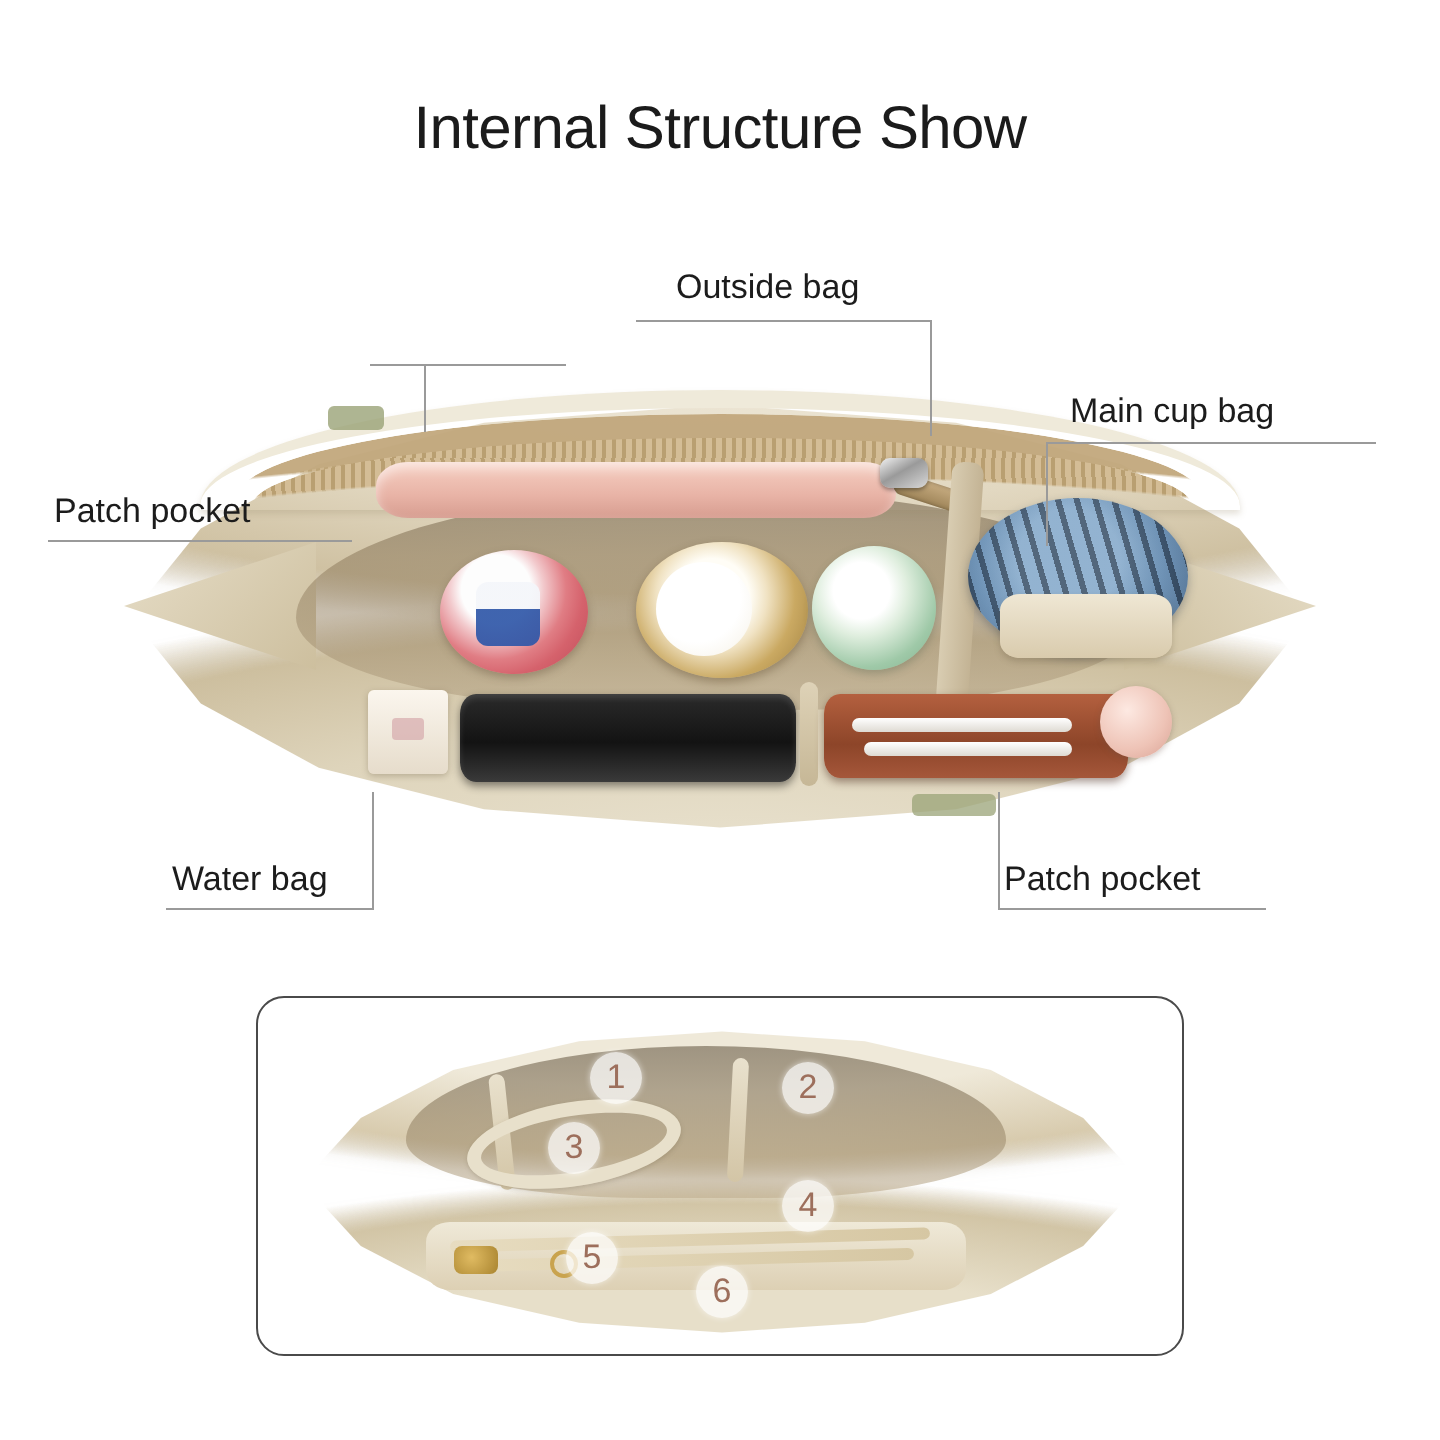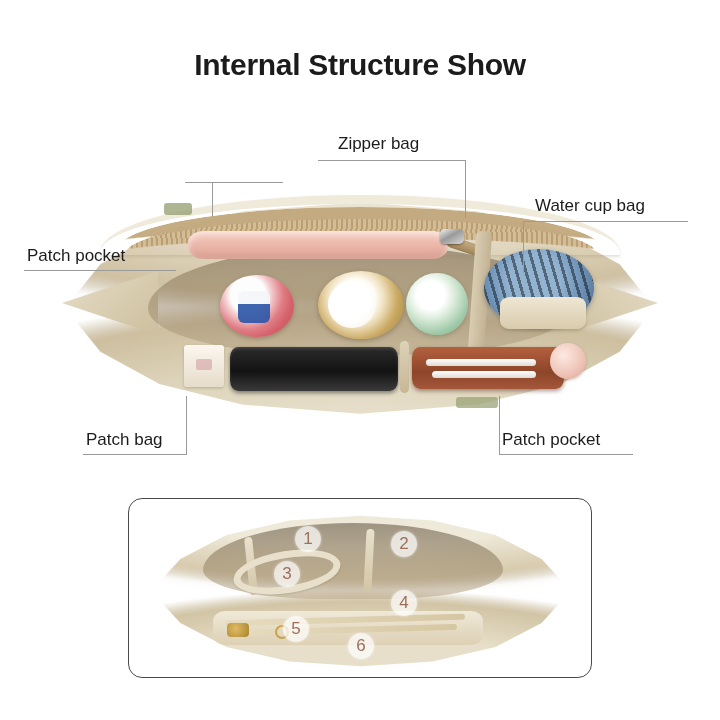--- a/index.html
+++ b/index.html
@@ -8,21 +8,21 @@
     background:#ffffff;
     font-family:"Liberation Sans", sans-serif;
     overflow:hidden;
   }
   #page { position:relative; width:720px; height:720px; background:#fff; }
 
   
   .title {
     position:absolute; left:0; top:48px; width:720px;
     text-align:center;
-    font-size:30px; font-weight:bold; letter-spacing:-0.3px;
+    font-size:30px; font-weight:normal; letter-spacing:-0.3px;
     color:#1b1b1b;
   }
 
   
   #photo-stage { position:absolute; left:60px; top:175px; width:600px; height:260px; }
 
   
   .bag-outer{
     position:absolute; left:5px; top:18px; width:590px; height:230px;
     background:
@@ -301,32 +301,32 @@
       <div class="pen p1"></div>
       <div class="pen p2"></div>
     </div>
     <div class="pink-round"></div>
     <div class="green-tab2"></div>
   </div>
 
   <div class="lead h" style="left:185px; top:182px; width:98px;"></div>
   <div class="lead v" style="left:212px; top:182px; height:34px;"></div>
 
-  <div class="callout" style="left:338px; top:134px;">Zipper bag</div>
+  <div class="callout" style="left:338px; top:134px;">Outside bag</div>
   <div class="lead h" style="left:318px; top:160px; width:148px;"></div>
   <div class="lead v" style="left:465px; top:160px; height:58px;"></div>
 
-  <div class="callout" style="left:535px; top:196px;">Water cup bag</div>
+  <div class="callout" style="left:535px; top:196px;">Main cup bag</div>
   <div class="lead h" style="left:523px; top:221px; width:165px;"></div>
   <div class="lead v" style="left:523px; top:221px; height:52px;"></div>
 
   <div class="callout" style="left:27px; top:246px;">Patch pocket</div>
   <div class="lead h" style="left:24px; top:270px; width:152px;"></div>
 
-  <div class="callout" style="left:86px; top:430px;">Patch bag</div>
+  <div class="callout" style="left:86px; top:430px;">Water bag</div>
   <div class="lead h" style="left:83px; top:454px; width:104px;"></div>
   <div class="lead v" style="left:186px; top:396px; height:58px;"></div>
 
   <div class="callout" style="left:502px; top:430px;">Patch pocket</div>
   <div class="lead h" style="left:499px; top:454px; width:134px;"></div>
   <div class="lead v" style="left:499px; top:396px; height:58px;"></div>
 
   <div id="frame">
     <div class="empty-bag"></div>
     <div class="e-cavity"></div>

